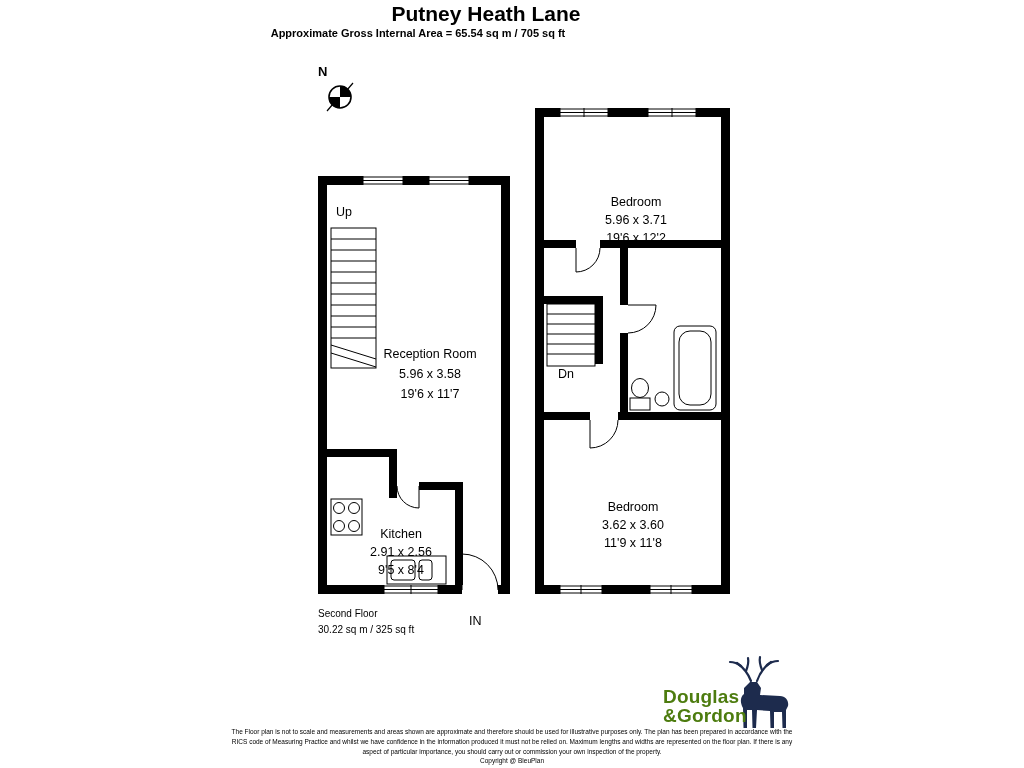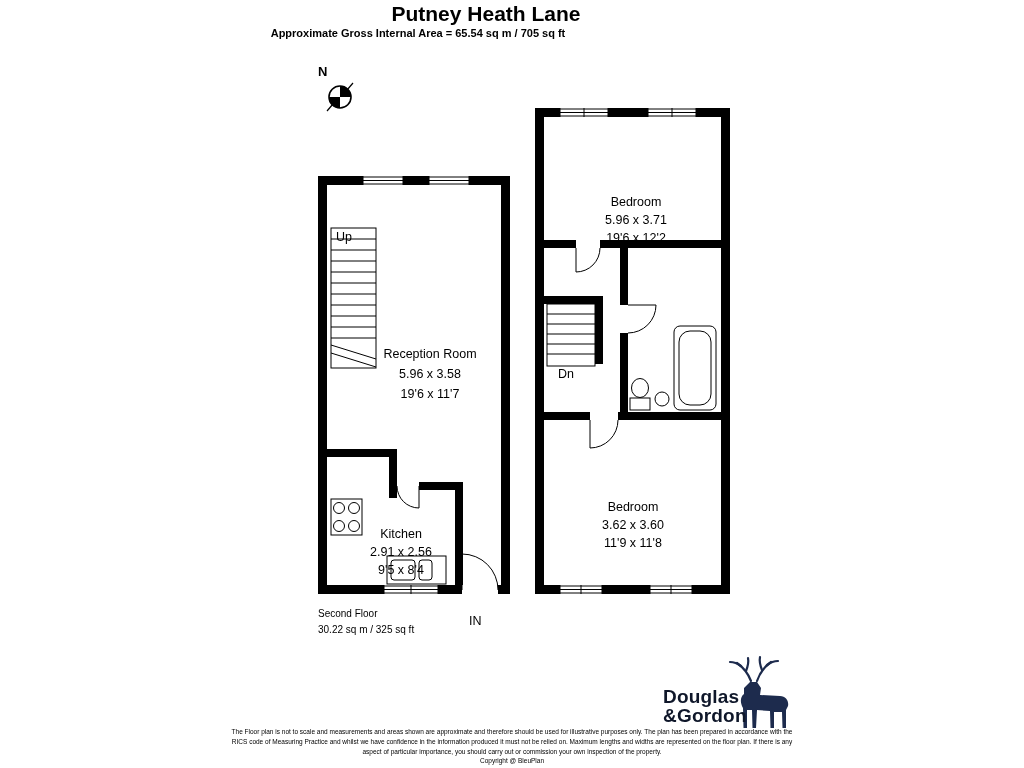--- a/index.html
+++ b/index.html
@@ -8,21 +8,21 @@
   .canvas { position:absolute; left:0; top:0; width:1024px; height:768px; background:#fff; }
   svg.plan { position:absolute; left:0; top:0; }
   .label { position:absolute; white-space:nowrap; }
   .title { left:0; top:2px; width:972px; text-align:center; font-size:21px; font-weight:bold; }
   .subtitle { left:0; top:27px; width:836px; text-align:center; font-size:11px; font-weight:bold; }
   .compass-n { left:318px; top:64px; font-size:13px; font-weight:bold; }
   .room-label { position:absolute; text-align:center; font-size:12.5px; line-height:18px;margin-top:20px; }
   .room-label.wide { line-height:20px; }
   .small-label { position:absolute; font-size:12.5px; }
   .floor-label { position:absolute; font-size:10px; line-height:16px; white-space:nowrap; }
-  .brand-text { position:absolute; left:663px; color:#0f172a; font-size:19px; font-weight:bold; line-height:19px; letter-spacing:0.2px; }
+  .brand-text { position:absolute; left:663px; color:#4d7c0f; font-size:19px; font-weight:bold; line-height:19px; letter-spacing:0.2px; }
   .footer { position:absolute; left:226px; top:727px; width:572px; text-align:center; font-size:6.5px; line-height:1.5; color:#000; }
   .copyright { position:absolute; left:0; top:757px; width:1024px; text-align:center; font-size:6.5px; }
 </style>
 </head>
 <body>
 
 <div class="canvas">
 
   <svg class="plan" width="1024" height="768" viewBox="0 0 1024 768">
 
@@ -202,21 +202,21 @@
         <path d="M 767 665 C 771 662 774 661 778 661"></path>
       </g>
       <path fill="#1d2b4d" d="M 744 688 L 750 682 L 757 682 L 761 688 L 760 695 L 780 696 C 786 696 789 701 788 706 L 786 710 L 786 728 L 782.5 728 L 782 712 L 774 712 L 774 728 L 770.5 728 L 770 711 L 757 710 L 756 728 L 752.5 728 L 752 710 L 747 710 L 747 728 L 743.5 728 L 743 708 C 740 703 740 697 744 694 Z"></path>
     </g>
   </svg>
 
   <div class="label title">Putney Heath Lane</div>
   <div class="label subtitle">Approximate Gross Internal Area = 65.54 sq m / 705 sq ft</div>
   <div class="label compass-n">N</div>
 
-  <div class="small-label" style="left:336px; top:205px;margin-top:25px;">Up</div>
+  <div class="small-label" style="left:336px; top:205px;">Up</div>
 
   <div class="room-label wide" style="left:352px; top:324px; width:156px;">
     <div>Reception Room</div>
     <div>5.96 x 3.58</div>
     <div>19'6 x 11'7</div>
   </div>
 
   <div class="room-label" style="left:341px; top:505px; width:120px;">
     <div>Kitchen</div>
     <div>2.91 x 2.56</div>

